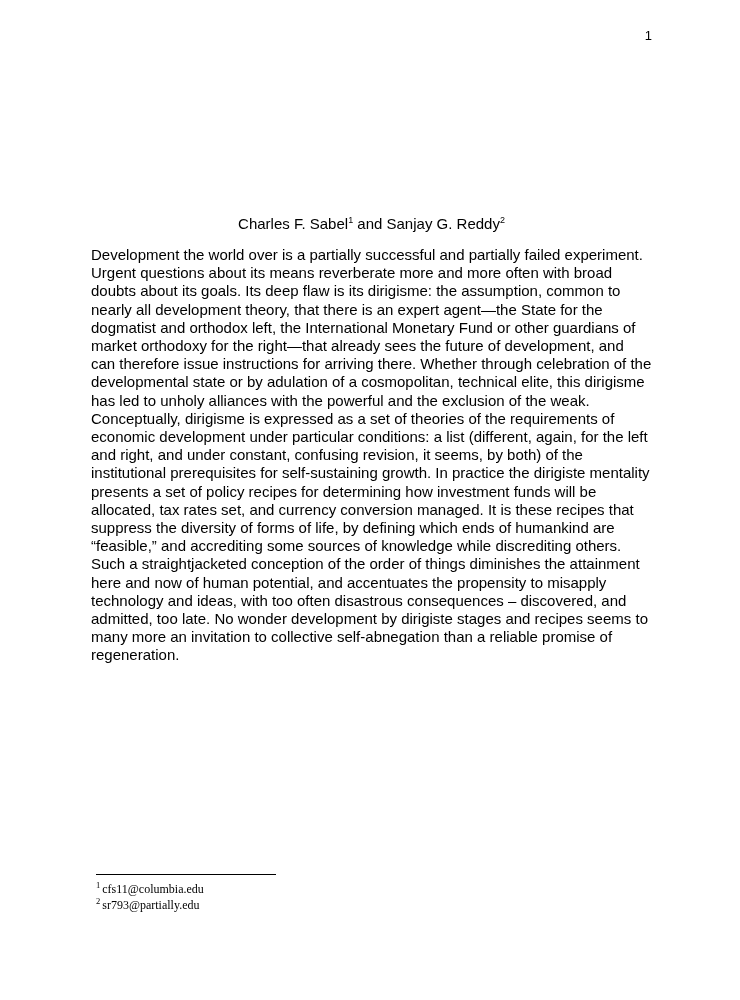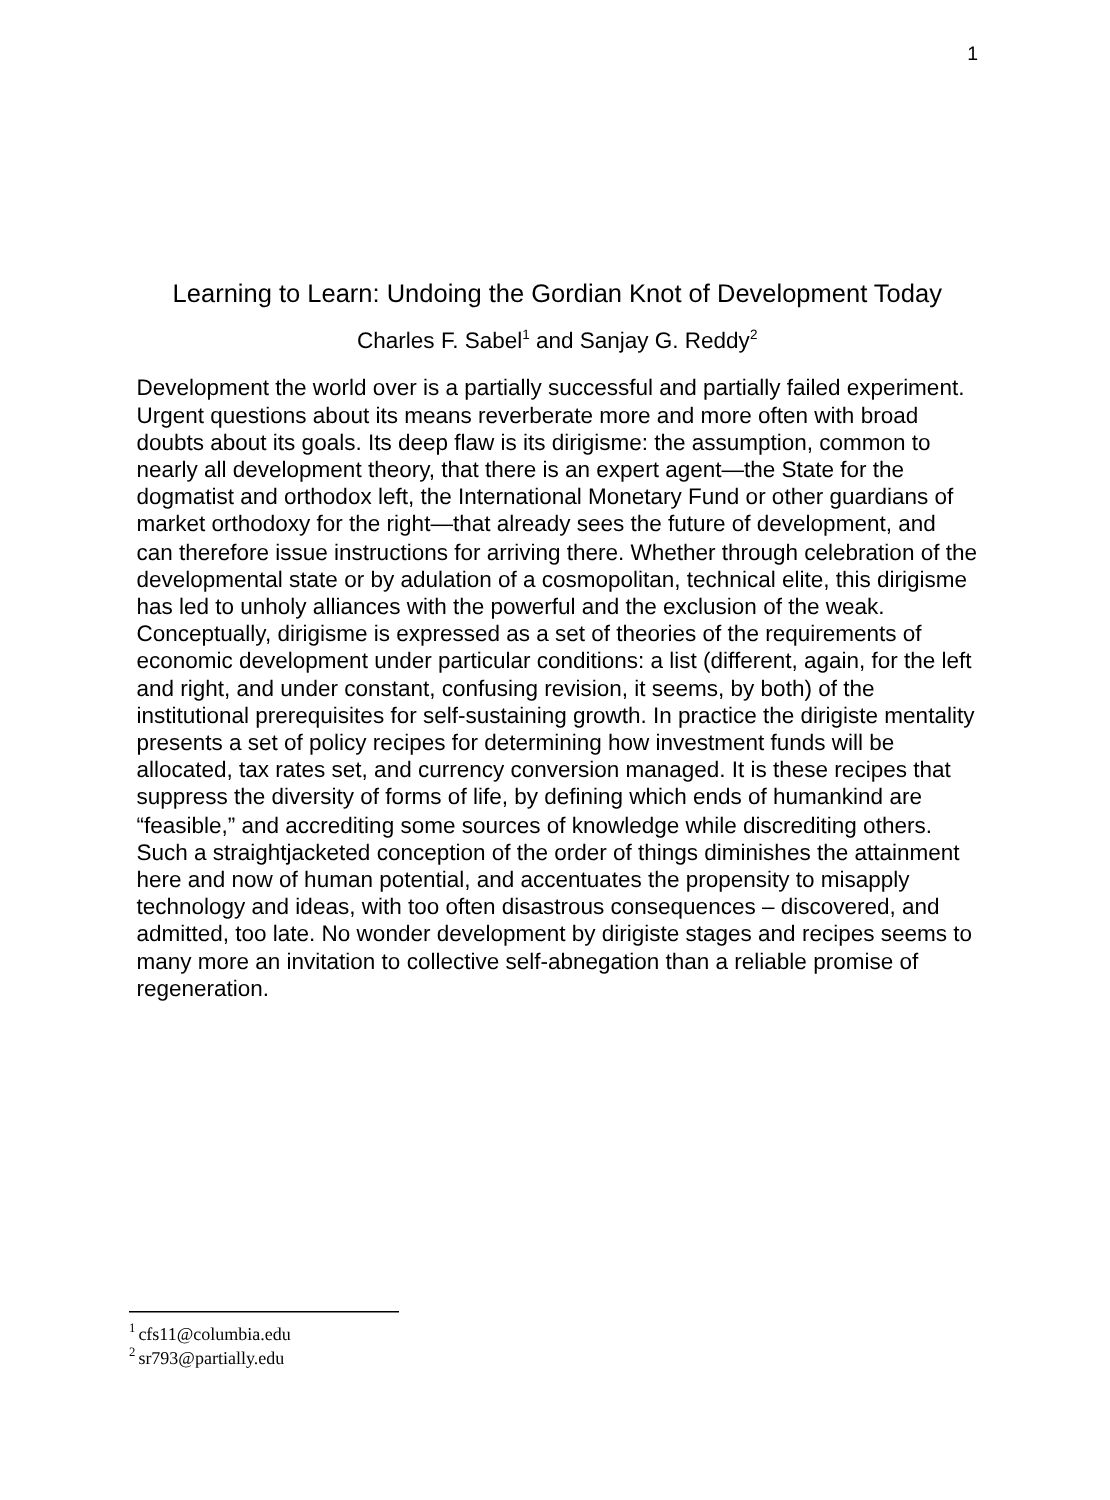--- a/index.html
+++ b/index.html
@@ -26,21 +26,21 @@
   .content {
     padding: 186px 88px 0 91px;
   }
   .title {
     font-size: 17px;
     font-weight: 400;
     text-align: center;
     line-height: 1.2;
   }
   .authors {
-    margin-top: 13px;
+    margin-top: 29px;
     text-align: center;
     font-size: 15px;
   }
   .authors sup {
     font-size: 9px;
     vertical-align: super;
     line-height: 0;
   }
   .section-heading {
     margin-top: 82px;
@@ -50,21 +50,21 @@
   .para {
     margin-top: 14px;
     font-size: 15px;
     line-height: 18.2px;
   }
   .para + .para {
     margin-top: 18px;
   }
   .footnotes {
     position: absolute;
-    left: 86px;
+    left: 96px;
     top: 874px;
     font-family: "Liberation Serif", serif;
     font-size: 12px;
   }
   .footnote-rule {
     width: 180px;
     border-top: 1px solid #000000;
     margin-bottom: 7px;
   }
   .footnote {
@@ -79,21 +79,20 @@
 </style>
 </head>
 <body>
 
 <div class="page">
 
   <div class="page-number">1</div>
 
   <div class="content">
 
-    <h1 class="title">Learning to Learn: Undoing the Gordian Knot of Development Today</h1>
 
     <div class="authors"><span>Charles F. Sabel</span><sup>1</sup><span> and </span><span>Sanjay G. Reddy</span><sup>2</sup></div>
 
 
     <p class="para">Development the world over is a partially successful and partially failed experiment.  Urgent questions about its means reverberate more and more often with broad doubts about its goals. Its deep flaw is its dirigisme: the assumption, common to nearly all development theory, that there is an expert agent—the State for the dogmatist and orthodox left, the International Monetary Fund or other guardians of market orthodoxy for the right—that already sees the future of development, and can therefore issue instructions for arriving there.   Whether through celebration of the developmental state or by adulation of a cosmopolitan, technical elite, this dirigisme has led to unholy alliances with the powerful and the exclusion of the weak.  Conceptually, dirigisme is expressed as a set of theories of the requirements of economic development under particular conditions: a list (different, again, for the left and right, and under constant, confusing revision, it seems, by both) of the institutional prerequisites for self-sustaining growth.  In practice the dirigiste mentality presents a set of policy recipes for determining how investment funds will be allocated, tax rates set, and currency conversion managed. It is these recipes that suppress the diversity of forms of life, by defining which ends of humankind are “feasible,” and accrediting some sources of knowledge while discrediting others.  Such a straightjacketed conception of the order of things diminishes the attainment here and now of human potential, and accentuates the propensity to misapply technology and ideas, with too often disastrous consequences – discovered, and admitted, too late.  No wonder development by dirigiste stages and recipes seems to many more an invitation to collective self-abnegation than a reliable promise of regeneration.</p>
 
 
   </div>
 
   <div class="footnotes">

